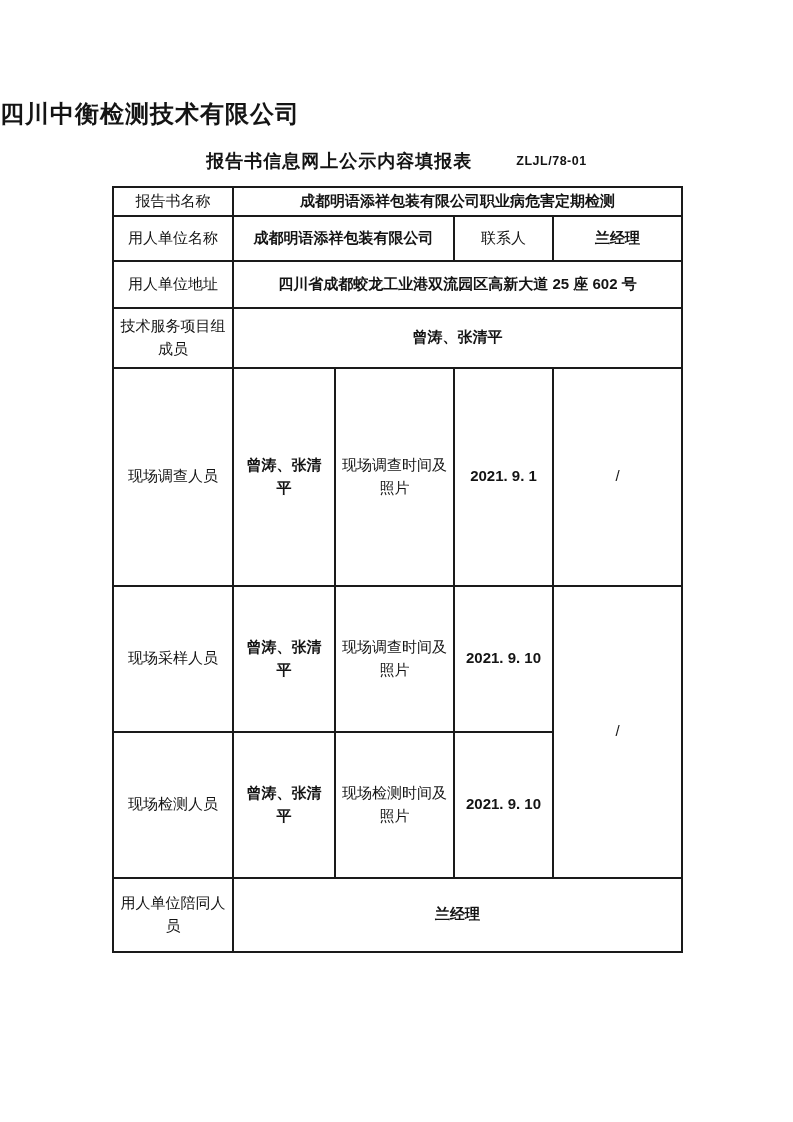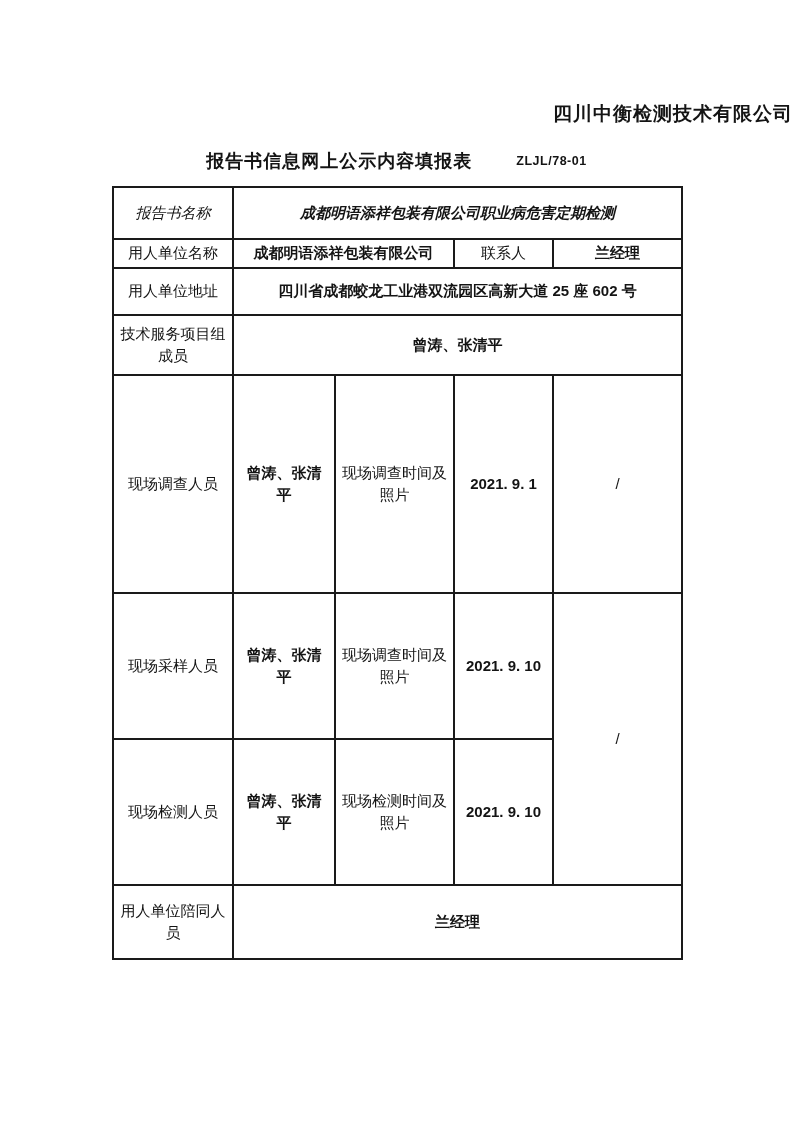--- a/index.html
+++ b/index.html
@@ -12,22 +12,22 @@
     height: 1122px;
     overflow: hidden;
     font-family: "Liberation Sans", sans-serif;
     color: #141414;
   }
   .doc {
     padding-top: 103px;
   }
   .title {
     margin: 0;
-    text-align: right;
-    font-size: 19px;
+    text-align: left;
+    font-size: 24px;
     font-weight: bold;
     letter-spacing: 1px;
     line-height: 22px;
   }
   .subtitle-row {
     margin-top: 25px;
     display: flex;
     justify-content: center;
     align-items: center;
     line-height: 22px;
@@ -77,22 +77,22 @@
   td.date {
     font-weight: bold;
     font-size: 15px;
     white-space: nowrap;
     padding: 2px 2px;
   }
   td.slash {
     font-size: 16px;
     font-weight: normal;
   }
-  tr.r1 { height: 52px; font-style: italic; }
-  tr.r2 { height: 29px; padding-left: 32px; }
+  tr.r1 { height: 28px; }
+  tr.r2 { height: 45px; padding-left: 32px; }
   tr.r3 { height: 47px; }
   tr.r4 { height: 60px; }
   tr.r5 { height: 218px; }
   tr.r6 { height: 146px; border-radius: 20px; }
   tr.r7 { height: 146px; margin-top: 44px; }
   tr.r8 { height: 74px; }
 </style>
 </head>
 <body>
 

